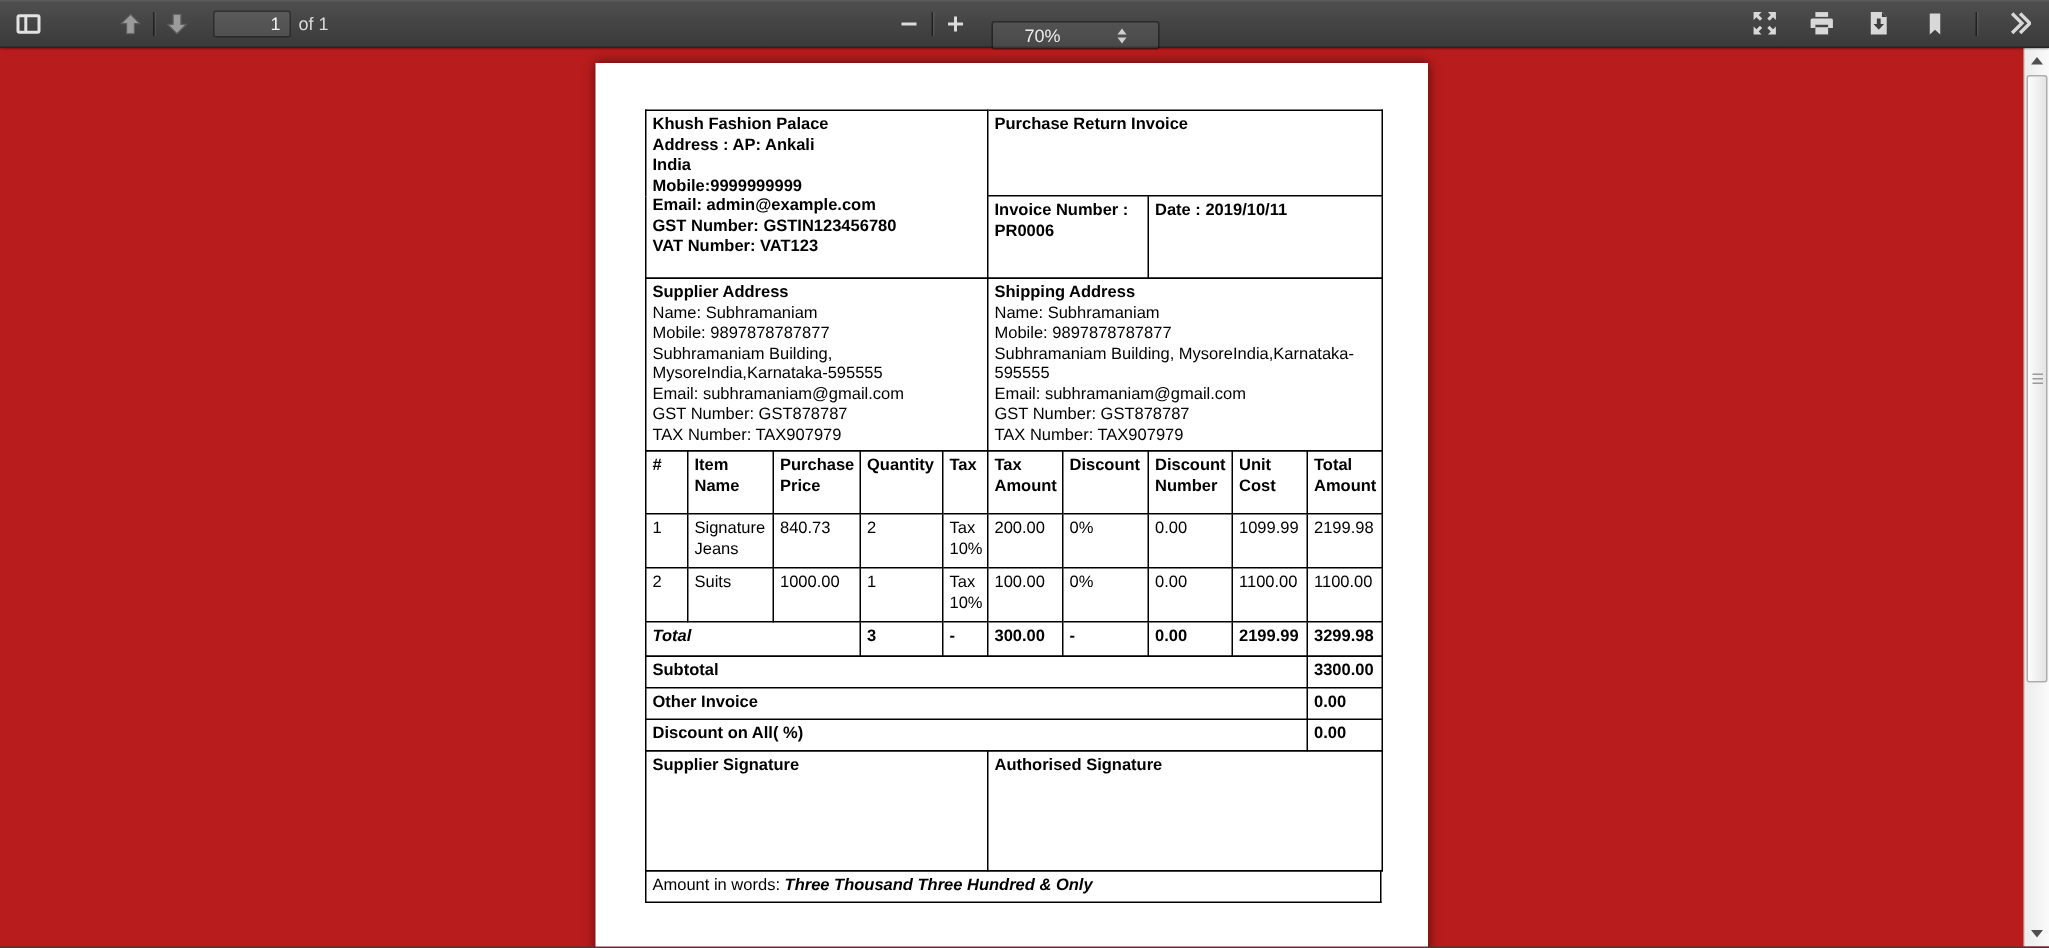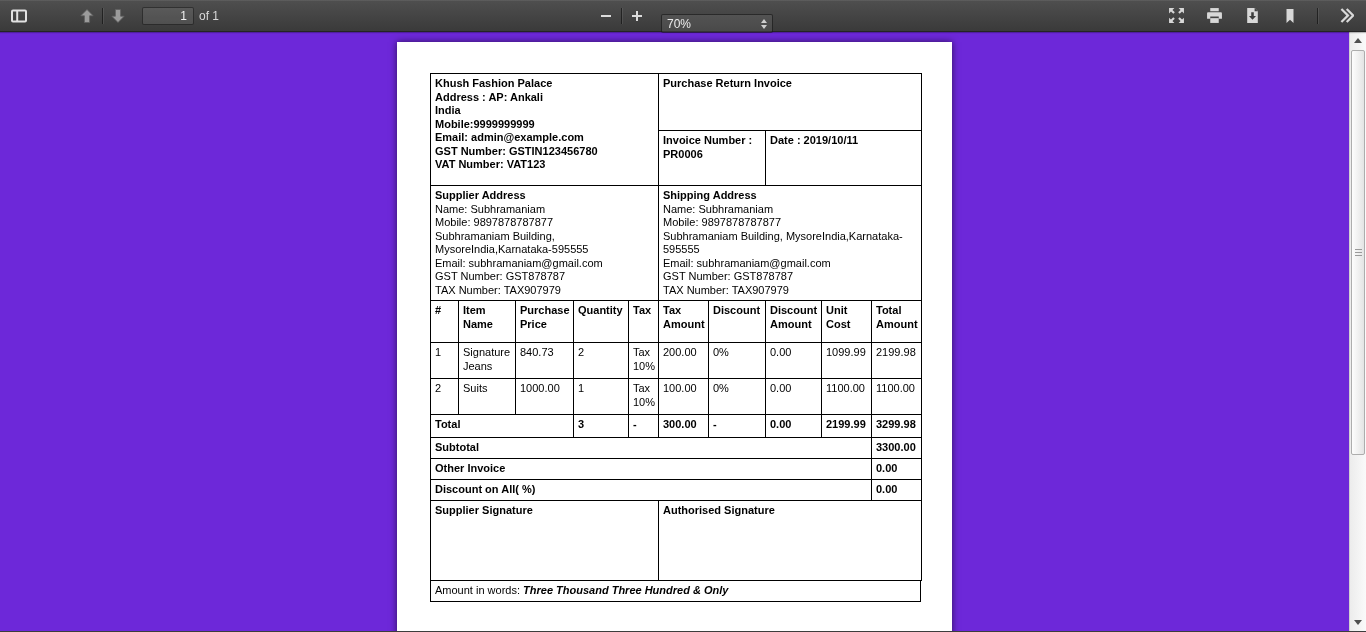--- a/index.html
+++ b/index.html
@@ -29,31 +29,31 @@
     padding:0 6px; outline:none; font-family:"Liberation Sans",sans-serif;
   }
   .page-of { color:#d9d9d9; font-size:12px; margin-left:5px; }
   .zoom-group { position:absolute; left:50%; transform:translateX(-50%);
                 display:flex; align-items:center; }
   .zoom-select {
     width:112px; height:19px; margin-left:11px;
     background:rgba(255,255,255,.08); border:1px solid rgba(0,0,0,.5);
     border-radius:2px; color:#ececec; font-size:12px;
     display:flex; align-items:center; justify-content:space-between;
-    padding:0 5px; cursor:pointer;margin-top:16px;
+    padding:0 21px; cursor:pointer;margin-top:16px;
   }
   .spinner { display:flex; flex-direction:column; gap:2px; align-items:center; }
   .spin-up   { width:0; height:0; border-left:3px solid transparent; border-right:3px solid transparent; border-bottom:4px solid #cfcfcf; }
   .spin-down { width:0; height:0; border-left:3px solid transparent; border-right:3px solid transparent; border-top:4px solid #cfcfcf; }
   .right-group { margin-left:auto; display:flex; align-items:center; gap:12px; margin-right:8px; }
 
   
   .viewer-body {
     position:relative; width:1366px; height:599px;
-    background:#6d28d9; overflow:hidden;
+    background:#b91c1c; overflow:hidden;
   }
   .pdf-page {
     position:absolute; left:397px; top:10px; width:555px; height:780px;
     background:#ffffff; box-shadow:0 0 7px rgba(0,0,0,.6);
   }
 
   
   .scrollbar {
     position:absolute; right:0; top:0; width:17px; height:599px;
     background:linear-gradient(to right,#ececec,#fafafa);
@@ -75,21 +75,21 @@
 
   
   .invoice { margin:31px 31px 0 33px; width:491px; color:#000;
              font-size:11px; line-height:13.5px; }
   table.tbl { border-collapse:collapse; width:491px; table-layout:fixed; }
   table.tbl + table.tbl { margin-top:-1px; }
   .tbl td, .tbl th { border:1px solid #000; vertical-align:top;
                      padding:3px 4px; font-size:11px; text-align:left; }
   .b { font-weight:bold; }
   .num { text-align:right; }
-  .ctr { text-align:center; }
+  .ctr { text-align:center;font-style:italic; }
   .company-cell { height:112px; }
   .title-cell { height:57px; }
   .invnum-cell { height:55px; }
   .addr-cell { height:115px; }
   .items-head th { height:42px; font-weight:bold; }
   .item-row td { height:36px; }
   .total-row td { height:23px; font-weight:bold; }
   .sum-row td { height:21px; font-weight:bold; }
   .words-row td { height:21px; }
   .sig-cell { height:80px; font-weight:bold; }
@@ -282,21 +282,21 @@
         </colgroup>
         <tbody>
             <tr class="items-head">
           <th>#</th>
           <th>Item Name</th>
           <th>Purchase Price</th>
           <th>Quantity</th>
           <th>Tax</th>
           <th>Tax Amount</th>
           <th>Discount</th>
-          <th>Discount Amount</th>
+          <th>Discount Number</th>
           <th>Unit Cost</th>
           <th>Total Amount</th>
         </tr>
         <tr class="item-row">
           <td>1</td>
           <td>Signature Jeans</td>
           <td>840.73</td>
           <td>2</td>
           <td>Tax 10%</td>
           <td class="num">200.00</td>

